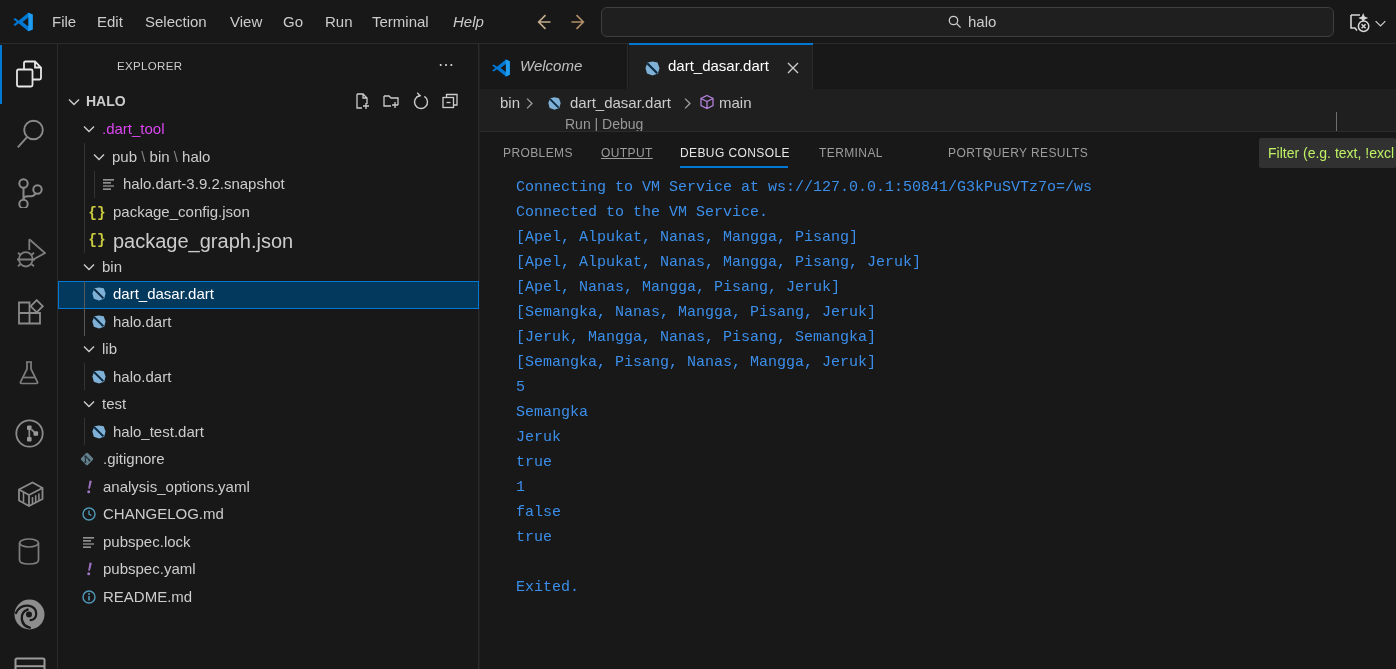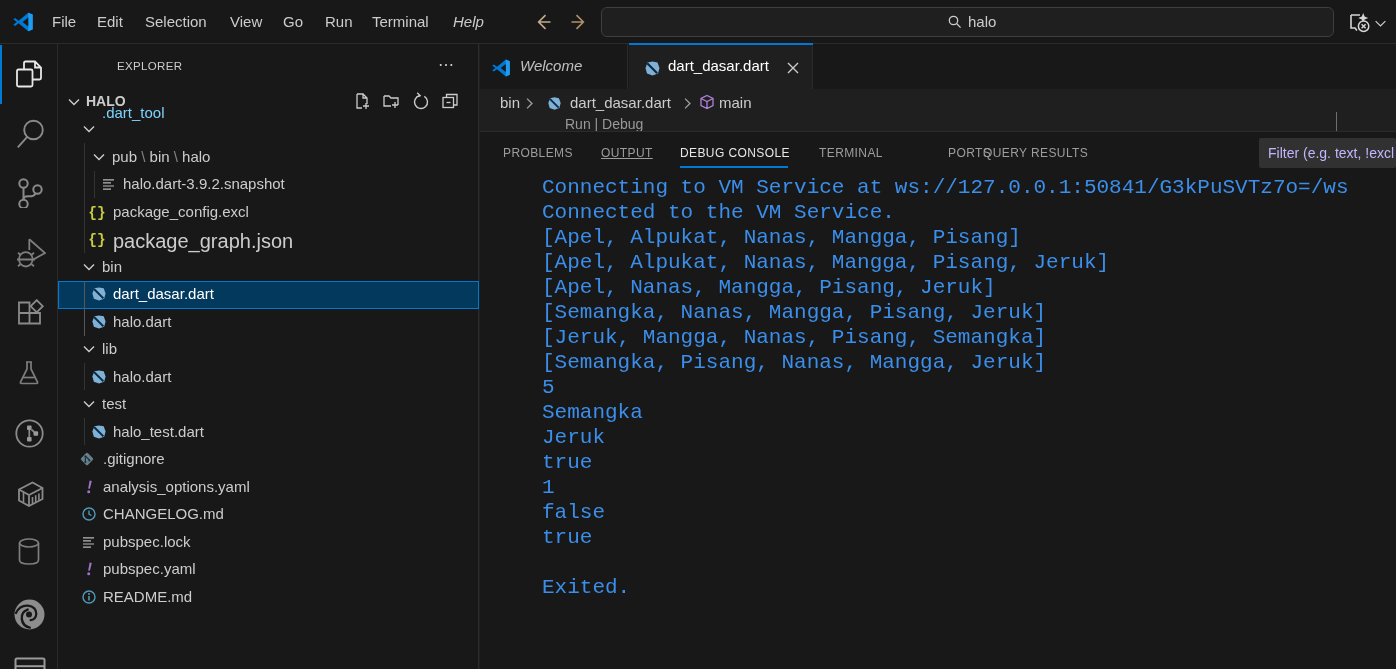--- a/index.html
+++ b/index.html
@@ -145,33 +145,33 @@
 <svg class="abs" style="left:441px;top:92px;" width="18" height="18" viewBox="0 0 18 18" fill="none" stroke="#cccccc" stroke-width="1.3">
   <rect x="2" y="5.5" width="10.5" height="10"></rect>
     <path d="M5.5 10.5 H9.5"></path>
     <path d="M5.5 5.5 V2.5 H16 V13 H12.5"></path>
 </svg>
 
 <div id="tree">
     <div class="abs" style="left:81px;top:116px;height:27px;"><svg width="16" height="16" viewBox="0 0 16 16" style="margin-top:5px;">
         <path fill="none" stroke="#cccccc" stroke-width="1.4" d="M3 5.5 L8 10.5 L13 5.5"></path>
       </svg></div>
-    <div class="abs" style="left:102px;top:104px;color:#7dd3fc;font-size:15px;white-space:nowrap;">.dart_tool</div>
+    <div class="abs" style="left:102px;top:120px;color:#d946ef;font-size:15px;white-space:nowrap;">.dart_tool</div>
     <div class="abs" style="left:91px;top:143.5px;height:27px;"><svg width="16" height="16" viewBox="0 0 16 16" style="margin-top:5px;">
         <path fill="none" stroke="#cccccc" stroke-width="1.4" d="M3 5.5 L8 10.5 L13 5.5"></path>
       </svg></div>
     <div class="abs" style="left:112px;top:147.5px;color:#cccccc;font-size:15px;white-space:nowrap;">pub<span style="color:#848484"> \ </span>bin<span style="color:#848484"> \ </span>halo</div>
     <div class="abs" style="left:101px;top:171px;height:27px;"><svg width="15" height="15" viewBox="0 0 15 15" style="margin-top:6px;" stroke="#b8b8b8" stroke-width="1.2">
         <path d="M2 2.8 H13 M2 5.9 H10 M2 9 H13 M2 12.1 H10"></path>
       </svg></div>
     <div class="abs" style="left:123px;top:175px;color:#cccccc;font-size:15px;white-space:nowrap;">halo.dart-3.9.2.snapshot</div>
     <div class="abs" style="left:91px;top:198.5px;height:27px;"><svg width="20" height="17" viewBox="0 0 20 17" style="margin-top:4px;margin-left:-4px;">
         <text x="10" y="13.5" text-anchor="middle" font-size="14.5" font-weight="bold" fill="#cbcb41" font-family="Liberation Mono">{}</text>
       </svg></div>
-    <div class="abs" style="left:113px;top:202.5px;color:#cccccc;font-size:15px;white-space:nowrap;">package_config.excl</div>
+    <div class="abs" style="left:113px;top:202.5px;color:#cccccc;font-size:15px;white-space:nowrap;">package_config.json</div>
     <div class="abs" style="left:91px;top:226px;height:27px;"><svg width="20" height="17" viewBox="0 0 20 17" style="margin-top:4px;margin-left:-4px;">
         <text x="10" y="13.5" text-anchor="middle" font-size="14.5" font-weight="bold" fill="#cbcb41" font-family="Liberation Mono">{}</text>
       </svg></div>
     <div class="abs" style="left:113px;top:230px;color:#cccccc;font-size:20px;white-space:nowrap;">package_graph.json</div>
     <div class="abs" style="left:81px;top:253.5px;height:27px;"><svg width="16" height="16" viewBox="0 0 16 16" style="margin-top:5px;">
         <path fill="none" stroke="#cccccc" stroke-width="1.4" d="M3 5.5 L8 10.5 L13 5.5"></path>
       </svg></div>
     <div class="abs" style="left:102px;top:257.5px;color:#cccccc;font-size:15px;white-space:nowrap;">bin</div>
     <div class="abs" style="left:58px;top:281px;width:421px;height:27.5px;background:#04395e;border:1px solid #0078d4;"></div>
     <div class="abs" style="left:91px;top:281px;height:27px;"><svg width="16" height="16" viewBox="0 0 17 17" style="margin-top:5px;">
@@ -290,23 +290,23 @@
   <span class="abs" style="left:503px;white-space:nowrap;">PROBLEMS</span>
   <span class="abs" style="left:601px;white-space:nowrap;text-decoration:underline;">OUTPUT</span>
   <span class="abs" style="left:680px;color:#e7e7e7;white-space:nowrap;">DEBUG CONSOLE</span>
   <span class="abs" style="left:819px;white-space:nowrap;">TERMINAL</span>
   <span class="abs" style="left:948px;white-space:nowrap;">PORTS</span>
   <span class="abs" style="left:983px;white-space:nowrap;">QUERY RESULTS</span>
 </div>
 <div class="abs" style="left:680px;top:166px;width:108px;height:2px;background:#0078d4;"></div>
 
 <div class="abs" style="left:1259px;top:138px;width:137px;height:30px;background:#313131;border-radius:2px;"></div>
-<div class="abs" style="left:1268px;top:145px;color:#c4b5fd;font-size:14px;white-space:nowrap;overflow:hidden;width:128px;">Filter (e.g. text, !excl</div>
-
-<div class="abs" id="console" style="left:516px;top:175px;font-family:'Liberation Mono',monospace;font-size:21px;line-height:25px;color:#3b8eea;white-space:pre;margin-left:26px;">Connecting to VM Service at ws://127.0.0.1:50841/G3kPuSVTz7o=/ws
+<div class="abs" style="left:1268px;top:145px;color:#bef264;font-size:14px;white-space:nowrap;overflow:hidden;width:128px;">Filter (e.g. text, !excl</div>
+
+<div class="abs" id="console" style="left:516px;top:175px;font-family:'Liberation Mono',monospace;font-size:15px;line-height:25px;color:#3b8eea;white-space:pre;">Connecting to VM Service at ws://127.0.0.1:50841/G3kPuSVTz7o=/ws
 Connected to the VM Service.
 [Apel, Alpukat, Nanas, Mangga, Pisang]
 [Apel, Alpukat, Nanas, Mangga, Pisang, Jeruk]
 [Apel, Nanas, Mangga, Pisang, Jeruk]
 [Semangka, Nanas, Mangga, Pisang, Jeruk]
 [Jeruk, Mangga, Nanas, Pisang, Semangka]
 [Semangka, Pisang, Nanas, Mangga, Jeruk]
 5
 Semangka
 Jeruk

